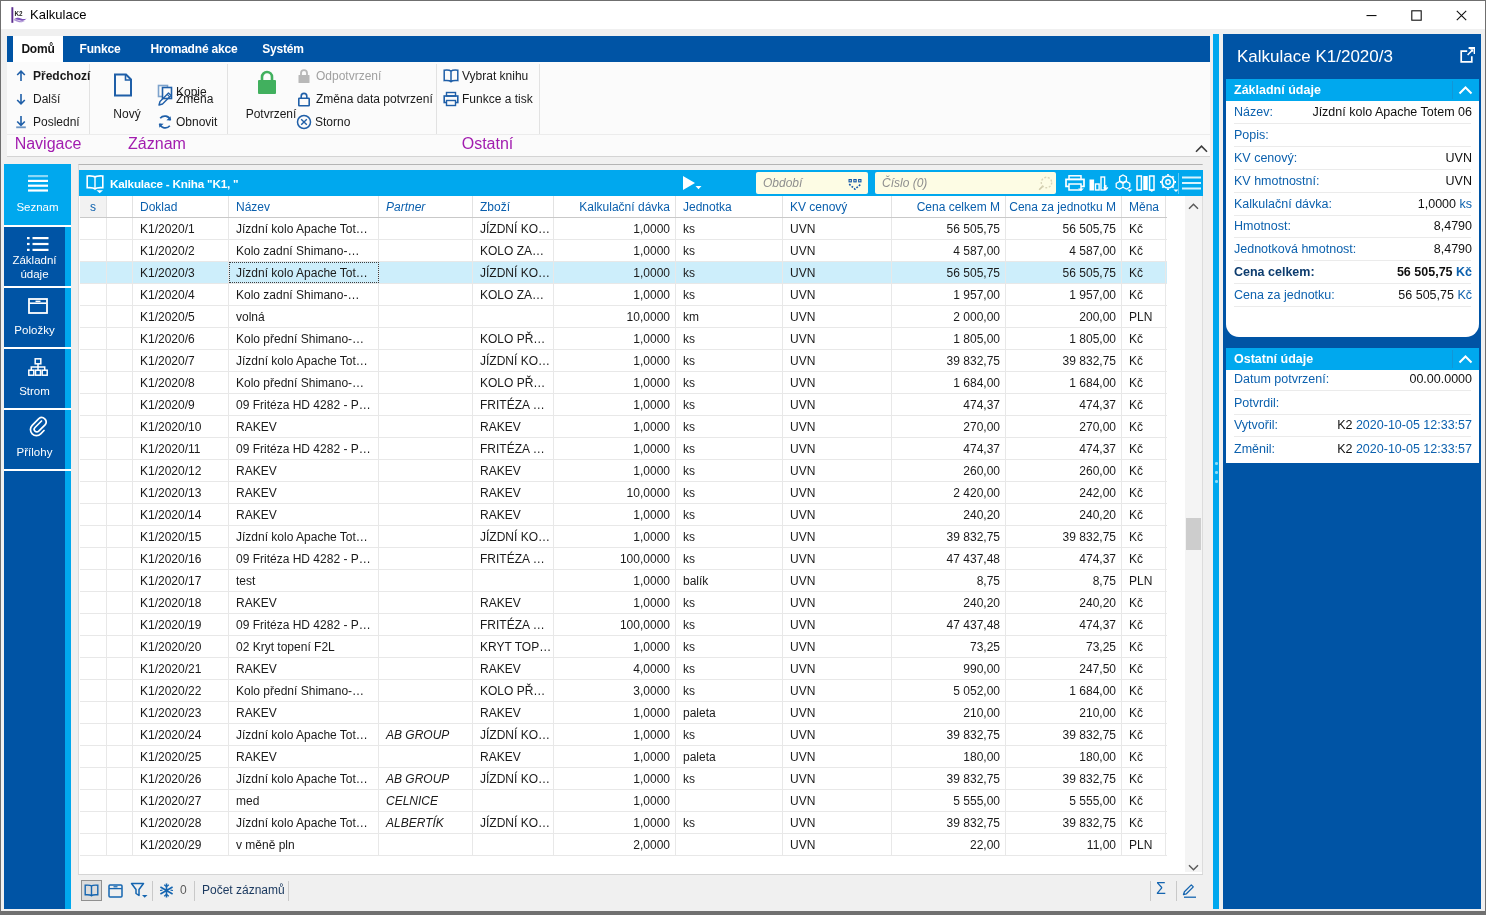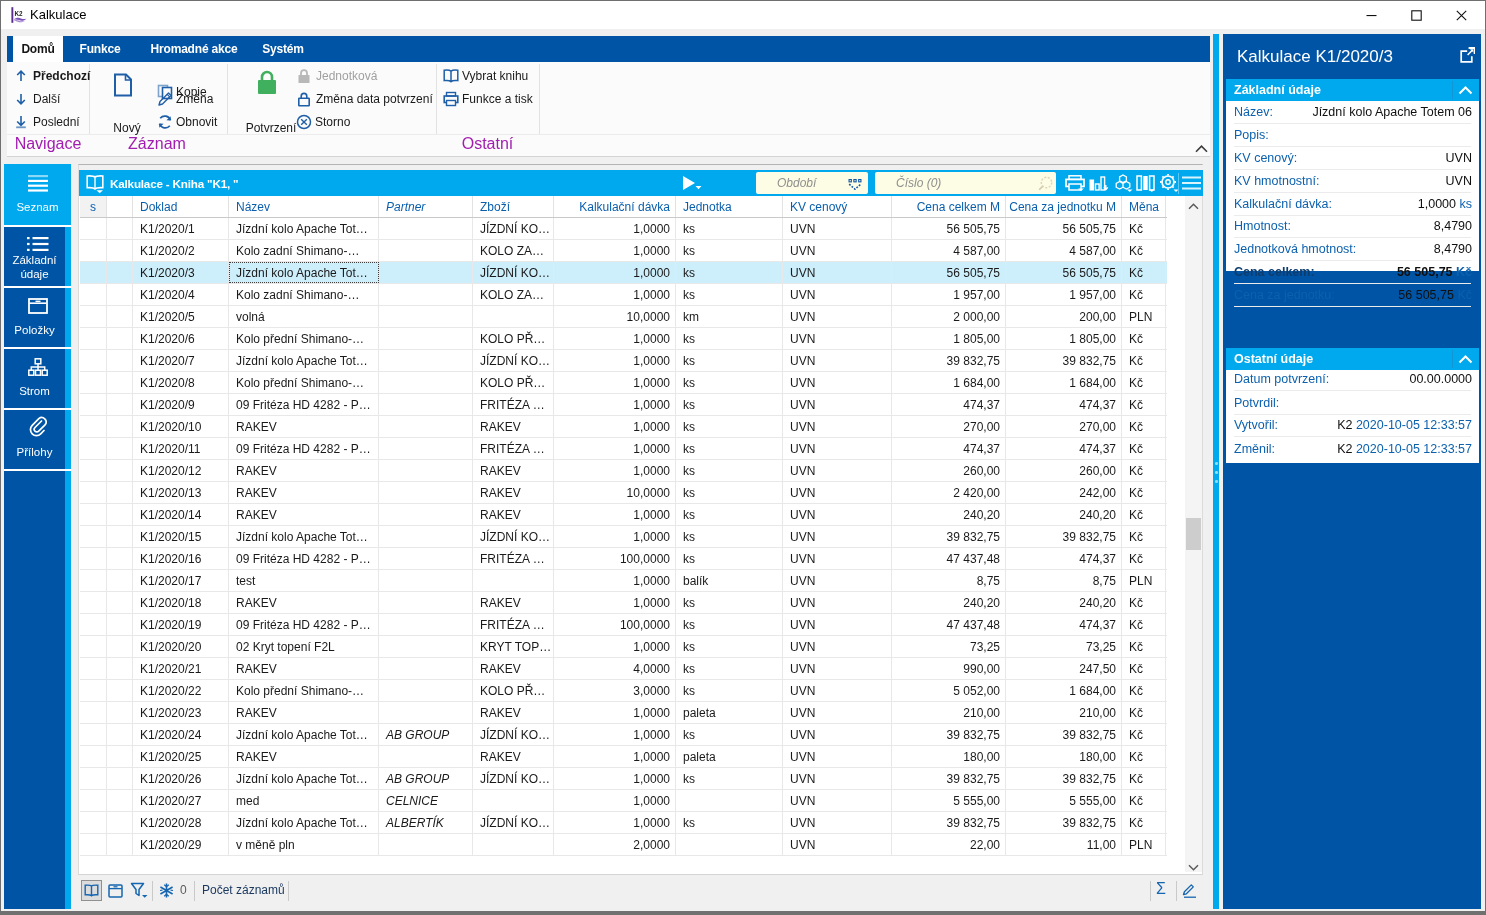--- a/index.html
+++ b/index.html
@@ -19,36 +19,36 @@
 .ribbon { position:absolute; left:7px; top:62px; width:1203px; height:95px; background:#fbfbfb; border-bottom:1px solid #d4d4d4; }
 .rvsep { position:absolute; top:2px; width:1px; height:70px; background:#e2e2e2; }
 .rhline { position:absolute; top:72px; left:0; width:1203px; height:1px; background:#ececec; }
 .rlabel { position:absolute; top:73px; height:18px; line-height:18px; font-size:16px; color:#a21caf; text-align:center; }
 .rbtn { position:absolute; height:23px; line-height:23px; font-size:12px; color:#1a1a1a; white-space:nowrap; }
 .rbtn .ic { position:absolute; left:0; top:4px; }
 .rbtn .tx { position:absolute; left:19px; top:0; }
 .rbtn.dis { color:#a0a0a0; }
 .bigbtn { position:absolute; top:2px; height:70px; text-align:center; font-size:12px; color:#1a1a1a; }
 .bigbtn .bic { position:absolute; left:50%; transform:translateX(-50%); top:9px; }
-.bigbtn .btx { position:absolute; left:8px; right:0; top:43px; line-height:14px;margin-top:14px; }
+.bigbtn .btx { position:absolute; left:8px; right:0; top:43px; line-height:14px; }
 .chevcollapse { position:absolute; left:1188px; top:83px; }
 
 .sidebar { position:absolute; left:4px; top:164px; width:67px; height:745px; background:#0054a5; }
 .sstrip { position:absolute; left:61px; top:0; width:6px; height:745px; background:#00a8ee; }
 .sitem { position:absolute; left:0; width:61px; color:#fff; text-align:center; }
 .sitem .stx { position:absolute; left:0; right:0; font-size:11.5px; line-height:14px; }
 .sitem.selected { background:#00a8ee; z-index:2; width:67px; }
 .ssep { position:absolute; left:0; width:67px; height:2px; background:#fff; z-index:3; }
 
 .tframe { position:absolute; left:78px; top:164px; width:1125px; height:741px; background:#fff; border-top:1px solid #b4b4b4; border-left:1px solid #dcdcdc; border-right:1px solid #dcdcdc; }
 .tgap { position:absolute; left:79px; top:165px; width:1124px; height:6px; background:#f0f0f0; }
 .thead-bar { position:absolute; left:79px; top:170px; width:1124px; height:26px; background:#00a8ee; }
 .ttitle { position:absolute; left:31px; top:0; height:26px; line-height:27px; font-weight:bold; font-size:11.7px; color:#fff; letter-spacing:-0.2px; }
 .sinput { position:absolute; top:2px; height:22px; background:#fdfce4; border-radius:2px; }
-.sinput .ph { position:absolute; left:21px; top:0; height:22px; line-height:23px; font-style:italic; font-size:12px; color:#8f8f8f; }
+.sinput .ph { position:absolute; left:7px; top:0; height:22px; line-height:23px; font-style:italic; font-size:12px; color:#8f8f8f; }
 .tico { position:absolute; top:0; height:26px; display:flex; align-items:center; }
 
 .hrow { position:absolute; left:80px; top:196px; width:1087px; height:22px; background:#fff; border-bottom:1px solid #c9c9c9; font-size:12px; color:#0a5fad; }
 .hrow > div, .trow > div { position:absolute; top:0; height:100%; line-height:22px; padding-left:7px; border-right:1px solid #e2e2e2; overflow:hidden; white-space:nowrap; }
 .trow { position:absolute; left:80px; width:1087px; height:22px; background:#fff; border-bottom:1px solid #e8e8e8; font-size:12px; color:#1a1a1a; }
 .trow > div { line-height:22.5px; border-right:1px solid #e8e8e8; }
 .trow.sel { background:#cdeefb; }
 .ar { text-align:right; padding-right:5px !important; padding-left:0 !important; }
 .focus { outline:1px dotted #3f3f3f; outline-offset:-1px; }
 .c0 { left:0px; width:27px; }
@@ -206,21 +206,21 @@
       </span>
       <span class="btx">Potvrzení</span>
     </div>
   <div class="rbtn dis" style="left:290px; top:3px; width:140px;">
       <span class="ic" style="top:4px;">
         <svg width="14" height="15" viewBox="0 0 14 15">
           <rect x="1.5" y="6" width="11" height="8" rx="0.5" fill="#b8b8b8"></rect>
           <path d="M4 6 V4.2 a3 3 0 0 1 6 0 V6" fill="none" stroke="#b8b8b8" stroke-width="1.8"></path>
         </svg>
       </span>
-      <span class="tx">Jednotková</span>
+      <span class="tx">Odpotvrzení</span>
     </div>
   <div class="rbtn" style="left:290px; top:26px; width:140px;">
       <span class="ic" style="top:4px;">
         <svg width="14" height="15" viewBox="0 0 14 15">
           <rect x="1.8" y="6.2" width="10.4" height="7.6" rx="0.5" fill="none" stroke="#1f5fa8" stroke-width="1.6"></rect>
           <path d="M4.2 6 V4.2 a2.8 2.8 0 0 1 5.6 0 V6" fill="none" stroke="#1f5fa8" stroke-width="1.6"></path>
         </svg>
       </span>
       <span class="tx">Změna data potvrzení</span>
     </div>
@@ -922,21 +922,21 @@
   <div class="rptitle">Kalkulace K1/2020/3</div>
   <div class="abs" style="left:237px; top:13px;">
       <svg width="15" height="16" viewBox="0 0 15 16">
         <path d="M7.2 4.2 H1.2 V14.8 H11.8 V9.2" fill="none" stroke="#fff" stroke-width="1.7"></path>
         <path d="M8.6 1 H14.6 V7" fill="none" stroke="#fff" stroke-width="1.8"></path>
         <path d="M7.6 8 L12.3 3.3" stroke="#fff" stroke-width="1.6"></path>
         <path d="M13.3 2.3 L13.3 5.6 L10 2.3 Z" fill="#fff"></path>
       </svg>
     </div>
 
-  <div class="pbox" style="top:45px; height:192px;">
+  <div class="pbox" style="top:45px; height:258px;border-radius:13px;">
     <div class="pbar">
         <span class="pbt">Základní údaje</span>
         <span class="pbv"></span>
       <span class="abs" style="right:6px; top:7px;">
           <svg width="15" height="9" viewBox="0 0 15 9">
             <path d="M1.5 7.5 L7.5 1.5 L13.5 7.5" fill="none" stroke="#fff" stroke-width="2"></path>
           </svg>
         </span>
       </div>
     <div class="prow" style="top:22px;height:23px">

